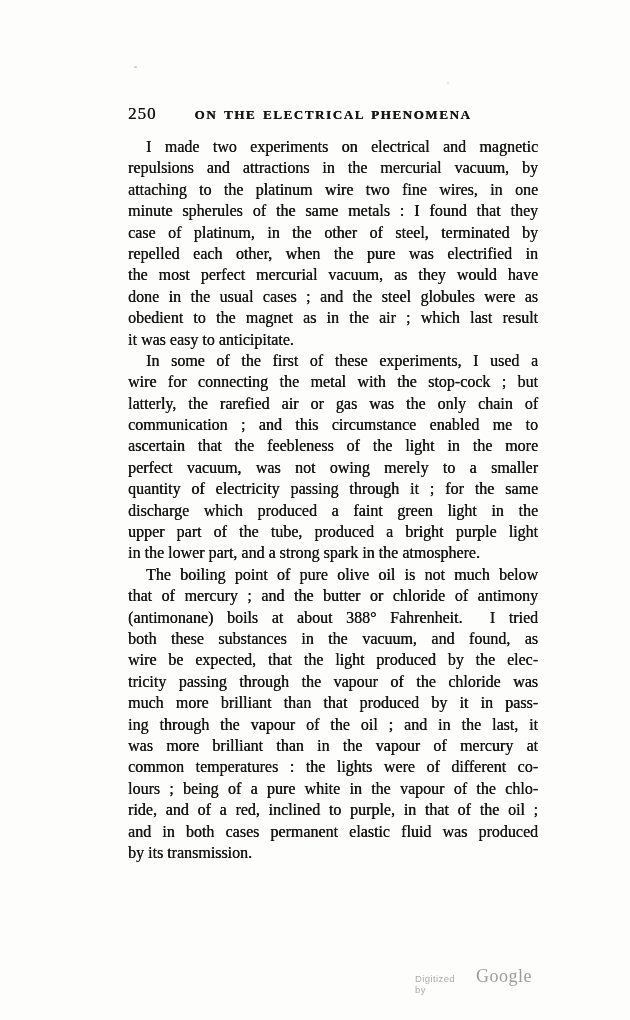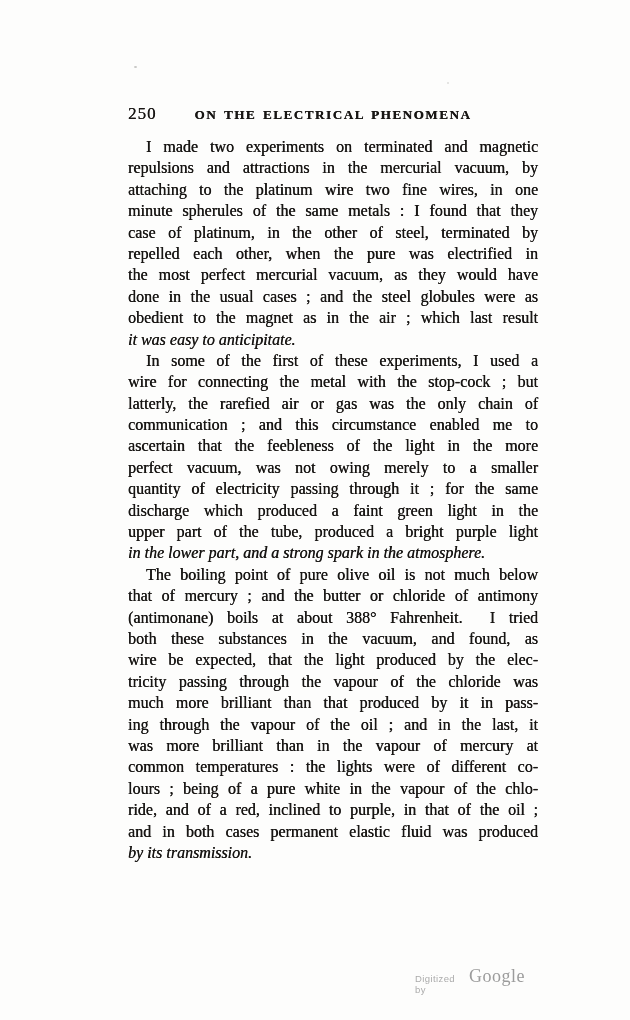--- a/index.html
+++ b/index.html
@@ -51,29 +51,29 @@
   .para { margin: 0; }
   .tline {
     font-size: 16px;
     line-height: 21.4px;
     height: 21.4px;
     text-align: justify;
     text-align-last: justify;
     text-shadow: 0.3px 0 0 currentColor;
     white-space: normal;
   }
-  .tline.last { text-align-last: left; font-style: italic; }
+  .tline.last { text-align-last: left; }
   .para .tline:first-child { text-indent: 18px; }
 
   .watermark {
     position: absolute;
     left: 415px; top: 966px;
     display: flex;
     align-items: baseline;
-    gap: 14px;
+    gap: 21px;
   }
   .wm-prefix {
     font-family: "Liberation Sans", sans-serif;
     font-size: 9.5px;
     color: #ababab;
     letter-spacing: 0.4px;
   }
   .wm-logo {
     font-family: "Liberation Serif", serif;
     font-size: 18px;
@@ -89,21 +89,21 @@
   <div class="speck s1"></div>
   <div class="speck s2"></div>
 
   <div class="header">
     <span class="pagenum">250</span>
     <span class="runtitle">ON THE ELECTRICAL PHENOMENA</span>
   </div>
 
   <div class="bodytext">
     <div class="para">
-        <div class="tline">I made two experiments on terminated and magnetic</div>
+        <div class="tline">I made two experiments on electrical and magnetic</div>
         <div class="tline">repulsions and attractions in the mercurial vacuum, by</div>
         <div class="tline">attaching to the platinum wire two fine wires, in one</div>
         <div class="tline">minute spherules of the same metals : I found that they</div>
         <div class="tline">case of platinum, in the other of steel, terminated by</div>
         <div class="tline">repelled each other, when the pure was electrified in</div>
         <div class="tline">the most perfect mercurial vacuum, as they would have</div>
         <div class="tline">done in the usual cases ; and the steel globules were as</div>
         <div class="tline">obedient to the magnet as in the air ; which last result</div>
         <div class="tline last">it was easy to anticipitate.</div>
       </div>

